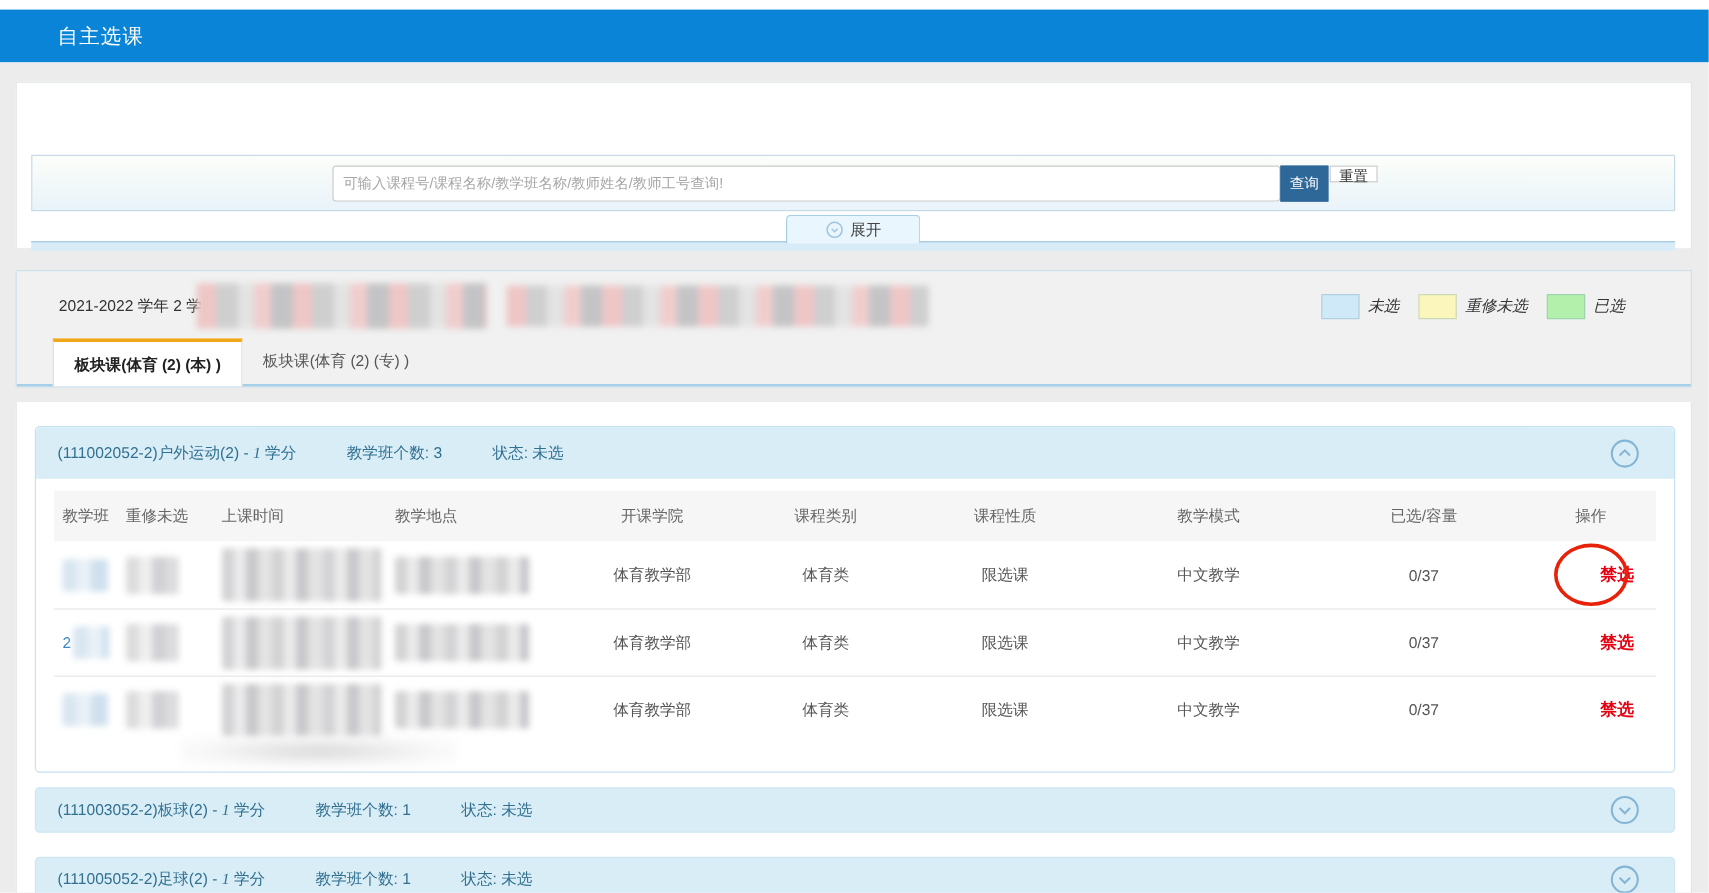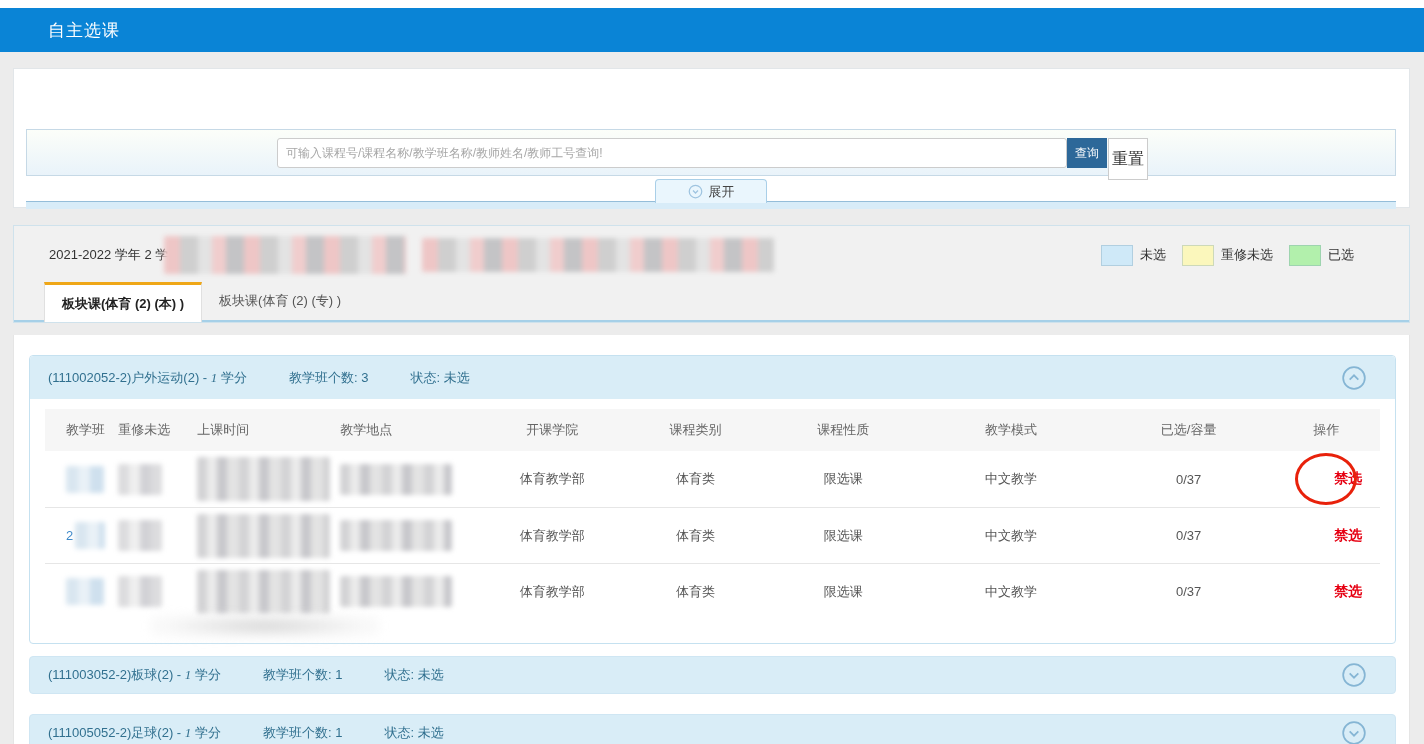--- a/index.html
+++ b/index.html
@@ -16,22 +16,22 @@
   
   .search-panel { height:140px; padding-top:60px; }
   .search-box { position:relative; margin:0 13px 0 12px; height:47px;
     background:linear-gradient(#fcfef9,#e9f3fa); border:1px solid #c6d9e6; }
   .search-input { position:absolute; left:250px; top:8px; width:790px; height:30px;
     border:1px solid #ccc; border-radius:3px; padding:0 8px; font-size:12px; color:#333;
     font-family:"Liberation Sans","DejaVu Sans",sans-serif; }
   .search-input::placeholder { color:#a6a6a6; }
   .btn-query { position:absolute; left:1040px; top:8px; width:40px; height:30px;
     background:#2d6899; color:#fff; font-size:12px; border:1px solid #2d6899; cursor:pointer; }
-  .btn-reset { position:absolute; left:1081px; top:8px; width:40px; height:42px;
-    background:#fff; color:#333; font-size:16px; border:1px solid #ccc; cursor:pointer; }
+  .btn-reset { position:absolute; left:1081px; top:8px; width:40px; height:14px;
+    background:#fff; color:#333; font-size:12px; border:1px solid #ccc; cursor:pointer; }
   .expand-row { position:relative; height:26px; margin:0 13px 0 12px;
     border-bottom:1px solid #94bdd9; }
   .expand-tab { position:absolute; left:50%; transform:translateX(-50%); top:3px;
     height:24px; width:112px; background:#eaf6fd; border:1px solid #a9cfe8; border-bottom:none;
     border-radius:4px 4px 0 0; display:flex; align-items:center; justify-content:center;
     gap:6px; font-size:13px; color:#444; cursor:pointer; }
   .blue-strip { height:7px; margin:0 13px 0 12px; background:#d8ecf8; }
 
   .gap { height:17px; }
   .gap2 { height:12px; }
@@ -39,21 +39,21 @@
   
   .term-panel { border:1px solid #cfe2ec; background:#f1f1f1; }
   .term-row { position:relative; height:58px; display:flex; align-items:center; }
   .term-label { margin-left:35px; font-size:13px; color:#333; white-space:nowrap; }
   .redact { position:absolute; filter:blur(2.5px); border-radius:2px;
     background:repeating-linear-gradient(90deg,#c9c9cb 0 14px,#e6e6e6 14px 27px,#b9b9bd 27px 40px,#dedede 40px 55px); }
   .redact.pinkish { background:repeating-linear-gradient(90deg,#eec6c6 0 16px,#cfcfcf 16px 34px,#e3e3e3 34px 48px,#f0cdcd 48px 62px,#c4c4c6 62px 80px); }
   .term-b1 { left:150px; top:10px; width:242px; height:38px; }
   .term-b2 { left:408px; top:12px; width:352px; height:34px; }
   .legend { position:absolute; right:55px; top:0; height:58px; display:flex; align-items:center; gap:16px; }
-  .legend-item { display:flex; align-items:center; gap:7px; font-size:13px; color:#333; }
+  .legend-item { display:flex; align-items:center; gap:7px; font-size:13px; color:#333;font-style:italic; }
   .swatch { width:32px; height:21px; border:1px solid rgba(120,160,180,.35); }
 
   .tabs-row { height:38px; display:flex; align-items:flex-end; padding-left:30px;
     border-bottom:2px solid #a6d0e8; }
   .tab { height:38px; display:flex; align-items:center; padding:0 17px; font-size:13px;
     color:#555; cursor:pointer; white-space:nowrap; }
   .tab.active { background:#fff; border-top:3px solid #efa718; border-left:1px solid #e0e0e0;
     border-right:1px solid #e0e0e0; font-weight:bold; color:#222; margin-bottom:-2px; height:40px; }
 
   
@@ -64,21 +64,21 @@
     display:flex; align-items:center; padding:0 28px 0 18px; color:#31708f; font-size:13px; cursor:pointer; }
   .card-title { white-space:nowrap; }
   .card-title .em { font-style:italic; font-family:"Liberation Serif","DejaVu Serif",serif; }
   .card-meta { margin-left:42px; white-space:nowrap; }
   .chev { margin-left:auto; width:26px; height:26px; color:#85b5d4; flex:0 0 auto; }
 
   .ctable { padding:10px 15px 0; }
   .thead { display:flex; height:42px; align-items:center; background:#f6f6f6; font-size:13px; color:#666; }
   .tr { display:flex; height:56px; align-items:center; position:relative; font-size:13px; color:#555; }
   .tr + .tr { border-top:1px solid #e6e6e6; }
-  .c0 { width:60px;  padding-left:7px;margin-left:14px; }
+  .c0 { width:60px;  padding-left:7px; }
   .c1 { width:80px; }
   .c2 { width:145px; }
   .c3 { width:145px; }
   .c4 { width:140px; text-align:center; }
   .c5 { width:150px; text-align:center; }
   .c6 { width:150px; text-align:center; }
   .c7 { width:190px; text-align:center; }
   .c8 { width:170px; text-align:center; }
   .c9 { width:109px; text-align:center; position:relative; }
 

